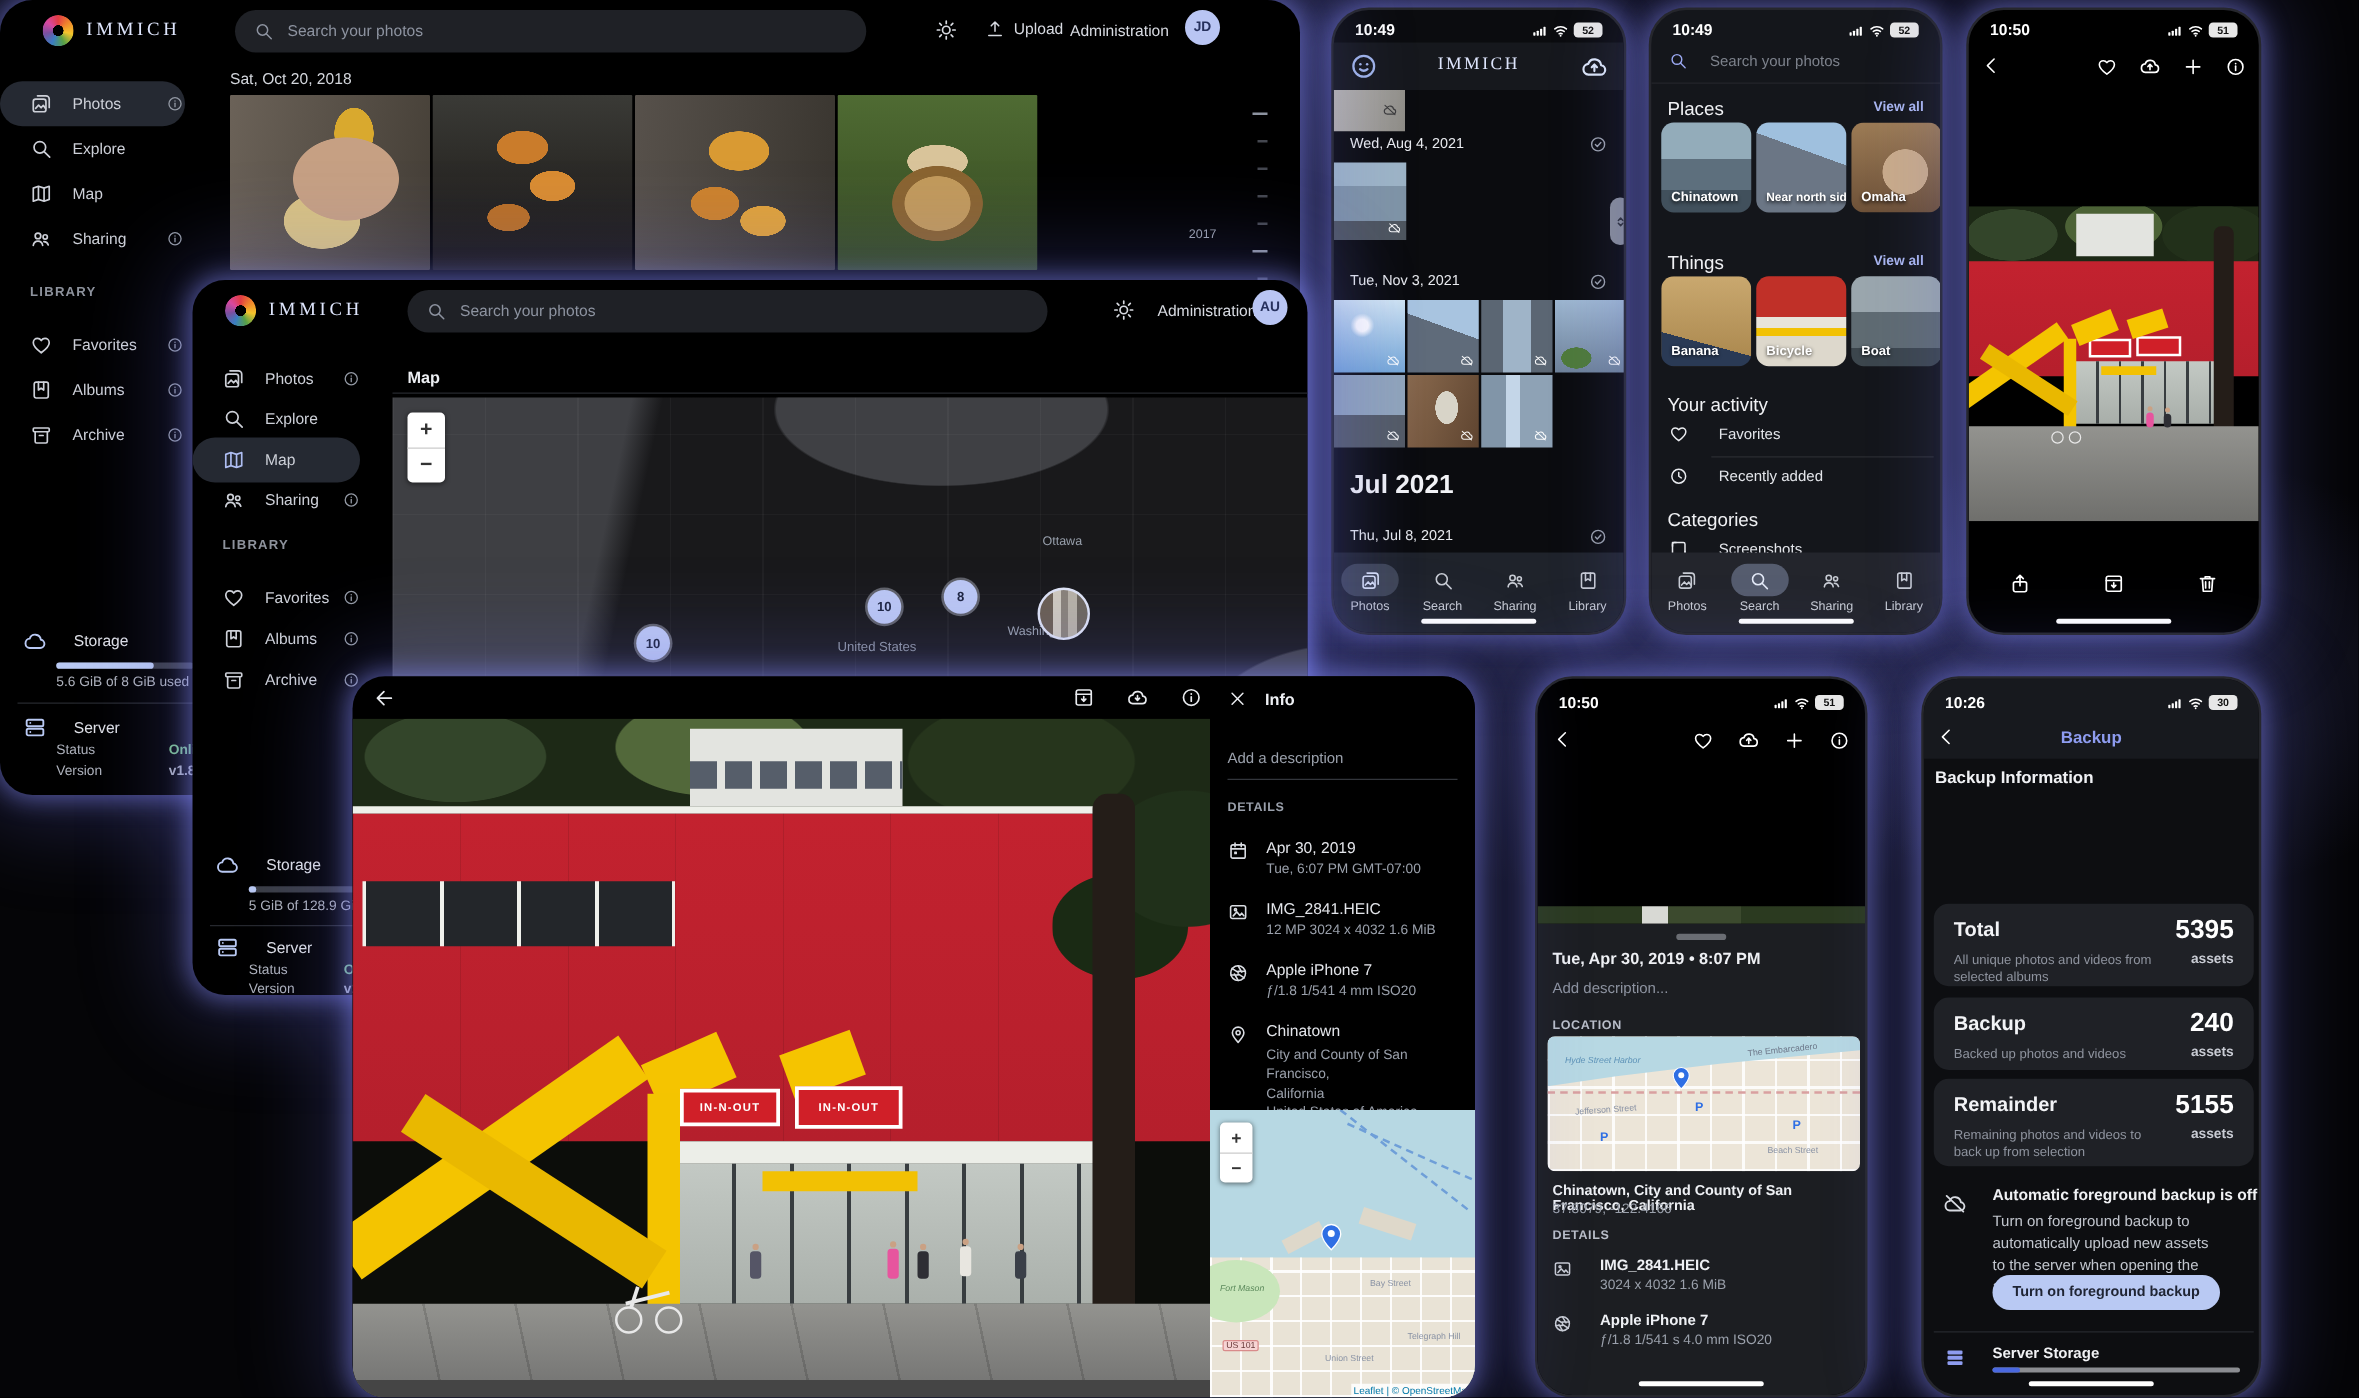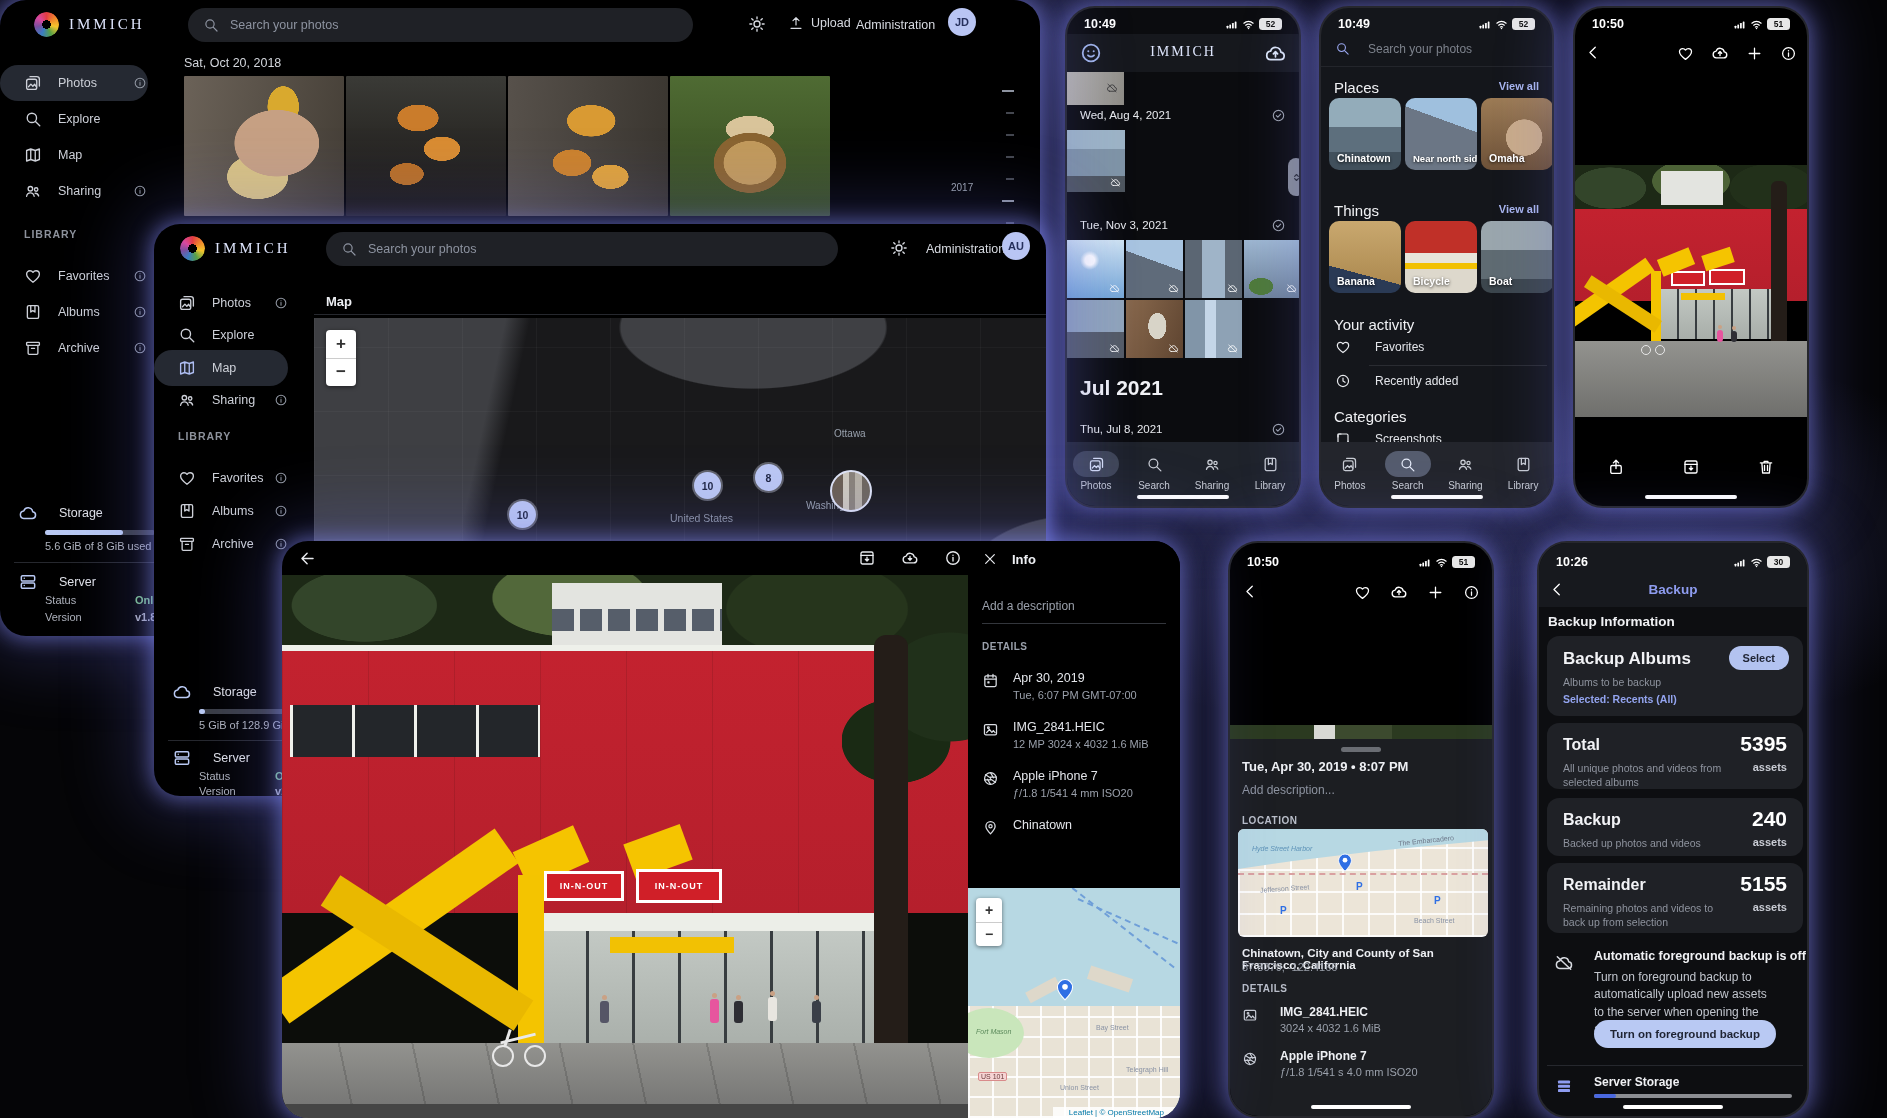--- a/index.html
+++ b/index.html
@@ -616,20 +616,25 @@
           <div class="detail-title">Apple iPhone 7</div>
           <div class="detail-sub">ƒ/1.8  1/541  4 mm  ISO20</div>
         </div>
       </div>
       <div class="detail-row" style="top:277px">
         <svg class="ic" width="17" height="17" style="margin-top:1px">
             <use href="#i-pin"></use>
           </svg>
         <div>
           <div class="detail-title">Chinatown</div>
+          <div class="detail-sub" style="margin-top:5px;line-height:1.4;width:160px">
+            <span>City and County of San Francisco,</span><br>
+            <span>California</span><br>
+            <span>United States of America</span>
+          </div>
         </div>
       </div>
 
       <div class="abs" style="left:0;top:347px;width:212px;height:230px;overflow:hidden;background:#b7d8e3">
         <div style="position:absolute;left:0;top:118px;width:100%;height:112px;background:
           repeating-linear-gradient(90deg,rgba(255,255,255,.9) 0 2px,transparent 2px 24px),
           repeating-linear-gradient(0deg,rgba(255,255,255,.9) 0 2px,transparent 2px 20px),
           #e9e3d6"></div>
         <div style="position:absolute;left:-14px;top:120px;width:70px;height:50px;border-radius:50%;background:#c9e6bb"></div>
         <div style="position:absolute;left:58px;top:96px;width:34px;height:12px;background:#ded8ca;transform:rotate(-28deg)"></div>
@@ -641,21 +646,21 @@
           </svg>
         <div class="zoombox" style="left:8px;top:10px;width:26px;height:48px">
           <div style="font-size:14px">+</div>
           <div style="font-size:14px">−</div>
         </div>
         <div class="minimap-l minimap-lbl" style="left:8px;top:140px;color:#5c8a5c;font-style:italic">Fort Mason</div>
         <div class="minimap-lbl" style="left:128px;top:136px">Bay Street</div>
         <div class="minimap-lbl" style="left:10px;top:184px;background:#f6d4d4;border:1px solid #d98b8b;border-radius:2px;padding:0 2px;color:#6a3a3a">US 101</div>
         <div class="minimap-lbl" style="left:92px;top:196px">Union Street</div>
         <div class="minimap-lbl" style="left:158px;top:178px">Telegraph Hill</div>
-        <div style="position:absolute;right:0;bottom:0;background:rgba(255,255,255,.85);font-size:8px;color:#0078a8;padding:1px 16px">Leaflet | © OpenStreetMap</div>
+        <div style="position:absolute;right:0;bottom:0;background:rgba(255,255,255,.85);font-size:8px;color:#0078a8;padding:1px 2px">Leaflet | © OpenStreetMap</div>
       </div>
     </div>
   </div>
 
   <div class="phone" style="left:1065px;top:6px;width:236px;height:502px;background:#0b0c0f">
     <div class="p-status">
       <span class="p-time">10:49</span>
       <span class="p-sicons">
         <svg class="ic" width="13" height="13">
             <use href="#i-signal"></use>
@@ -1067,26 +1072,20 @@
     </div>
     <div class="abs" style="left:10px;top:38px;color:#fff">
       <svg class="ic" width="17" height="17">
           <use href="#i-chevron-left"></use>
         </svg>
     </div>
     <div class="abs" style="left:50%;top:39px;transform:translateX(-50%);font-size:13.5px;font-weight:bold;color:#8e9cf0">Backup</div>
 
     <div class="abs" style="left:9px;top:71px;font-size:13.5px;font-weight:bold;color:#f0f1f4">Backup Information</div>
 
-    <div class="bcard" style="top:93px;height:80px">
-      <div style="position:absolute;left:16px;top:13px;font-size:17px;font-weight:bold;color:#f2f3f6">Backup Albums</div>
-      <div style="position:absolute;right:14px;top:10px;background:#b3c3f0;color:#1f2433;font-size:11px;font-weight:bold;border-radius:999px;padding:6px 14px">Select</div>
-      <div style="position:absolute;left:16px;top:40px;font-size:10.5px;color:#8e939e">Albums to be backup</div>
-      <div style="position:absolute;left:16px;top:57px;font-size:10.5px;font-weight:bold;color:#93a4ef">Selected: Recents (All)</div>
-    </div>
 
     <div class="bcard" style="top:180px;height:66px">
       <div class="bstat-name">Total</div>
       <div class="bstat-val">5395</div>
       <div class="bstat-desc">All unique photos and videos from selected albums</div>
       <div class="bstat-unit">assets</div>
     </div>
     <div class="bcard" style="top:255px;height:58px">
       <div class="bstat-name">Backup</div>
       <div class="bstat-val">240</div>

